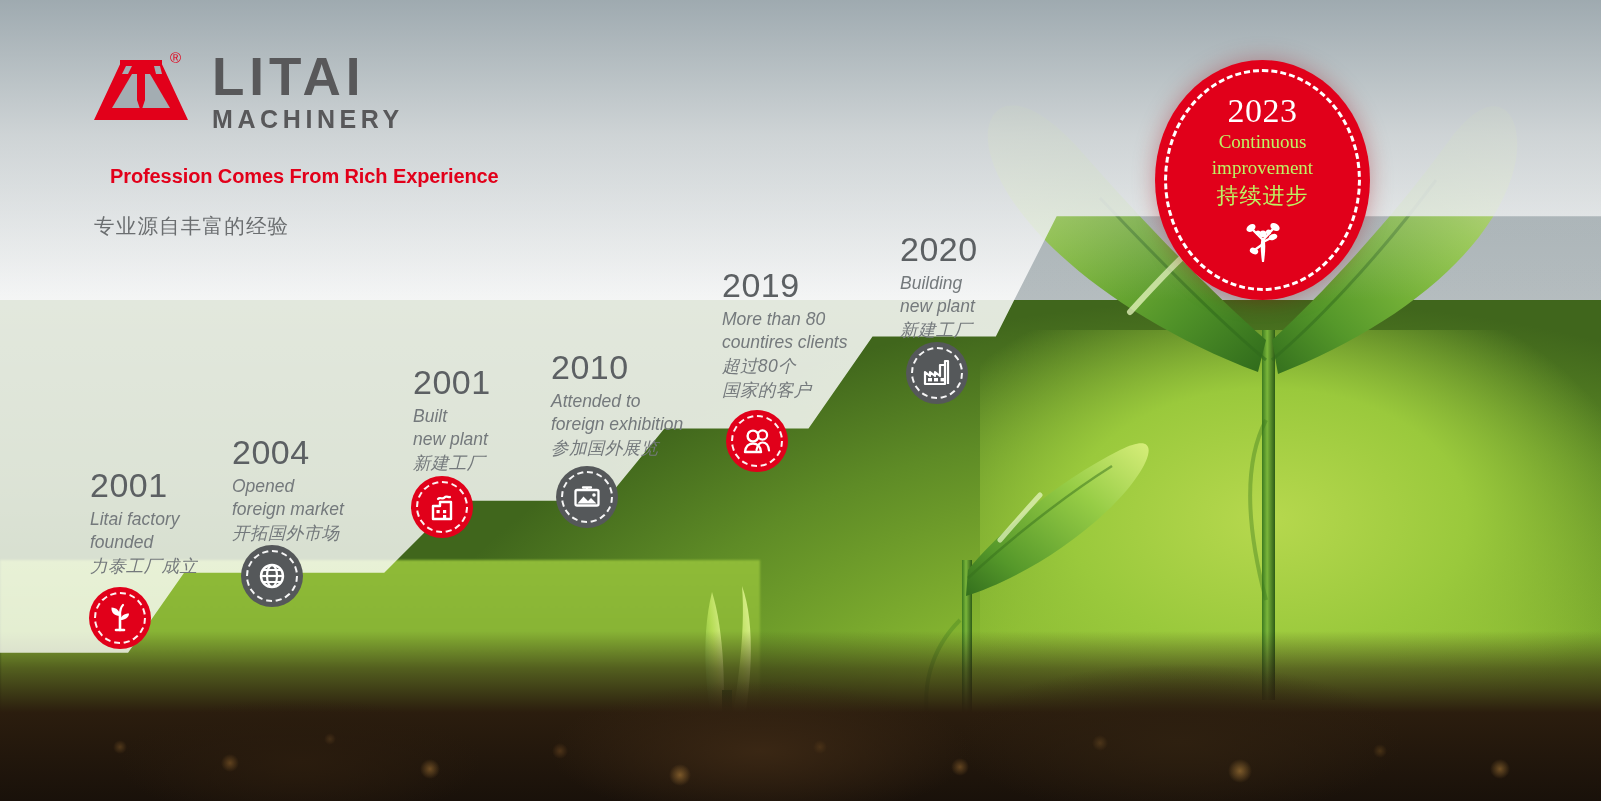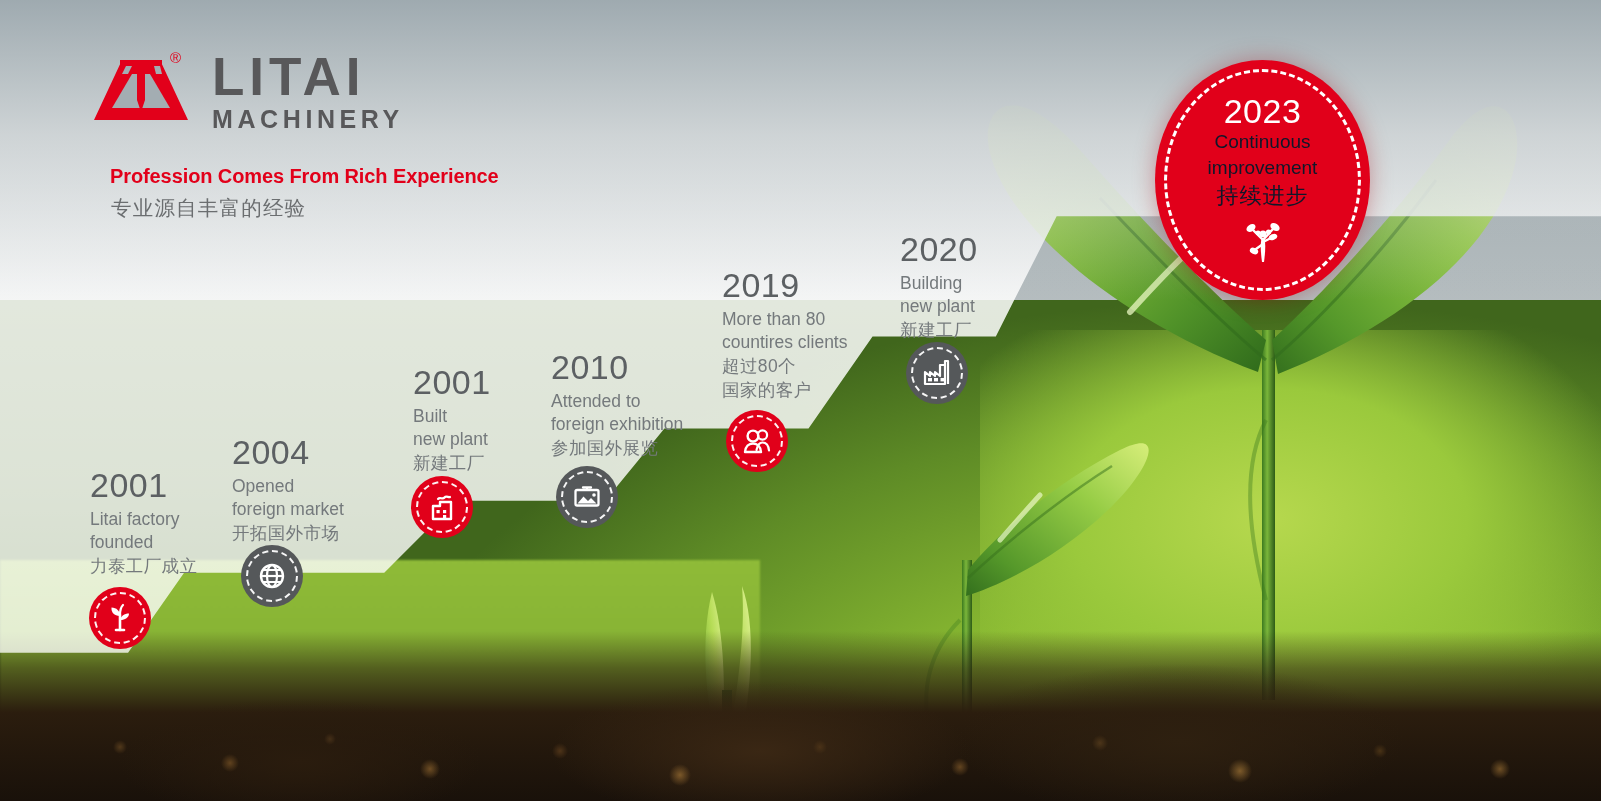--- a/index.html
+++ b/index.html
@@ -111,35 +111,34 @@
     font-size: 25px; font-weight: 700; letter-spacing: 4.6px;
     color: #58585a; line-height: 1.05; margin-top: 3px;
   }
 
   .tagline-en {
     position: absolute; left: 110px; top: 165px;
     color: #e2001a; font-size: 20px; font-weight: 700; letter-spacing: -.1px;
     white-space: nowrap;
   }
   .tagline-cn {
-    position: absolute; left: 94px; top: 194px;
+    position: absolute; left: 94px; top: 212px;
     color: #6b6e70; font-size: 20.5px; letter-spacing: 1.2px;
     white-space: nowrap;
-    margin-left: 17px;
   }
 
   
   .milestone { position: absolute; }
   .ms-year {
     font-size: 34px; color: #5c6063; font-weight: 400;
     letter-spacing: .5px; line-height: 1.05; white-space: nowrap; margin-top: 20px;
   }
   .ms-lines { margin-top: 4px; }
   .ms-line {
-    font-size: 17.5px; color: #74797c; line-height: 1.35; white-space: nowrap;
+    font-size: 17.5px; color: #74797c; line-height: 1.35; white-space: nowrap; font-style: italic;
   }
   .ms-line.cn { letter-spacing: .4px; }
 
   .badge {
     position: absolute;
     width: 62px; height: 62px; border-radius: 50%;
     display: flex; align-items: center; justify-content: center;
   }
   .badge.red  { background: #e1001a; }
   .badge.gray { background: #55585a; }
@@ -152,33 +151,34 @@
   .badge svg { position: relative; z-index: 2; }
 
   
   .big-circle {
     position: absolute; left: 1155px; top: 60px;
     width: 215px; height: 240px; border-radius: 50%;
     background: #e1001a;
     display: flex; flex-direction: column; align-items: center;
     padding-top: 34px;
     box-shadow: 0 0 22px rgba(160,0,15,.35);
+    font-family: Liberation Serif, serif;
   }
   .big-circle::after {
     content: ""; position: absolute; inset: 9px;
     border-radius: 50%;
     border: 3px dashed #ffffff;
   }
   .bc-year {
     position: relative; z-index: 2;
     color: #fff; font-size: 34px; line-height: 1; letter-spacing: .5px;
   }
   .bc-line {
     position: relative; z-index: 2;
-    color: #0f172a; font-size: 19px; line-height: 1.28; margin-top: 2px;
+    color: #bef264; font-size: 19px; line-height: 1.28; margin-top: 2px;
   }
   .bc-line.cn { font-size: 22px; letter-spacing: 1px; margin-top: 1px; }
   .bc-icon { position: relative; z-index: 2; margin-top: 8px; }
 </style>
 </head>
 <body>
 
 <div id="stage">
 
   <div class="bg-layer">

